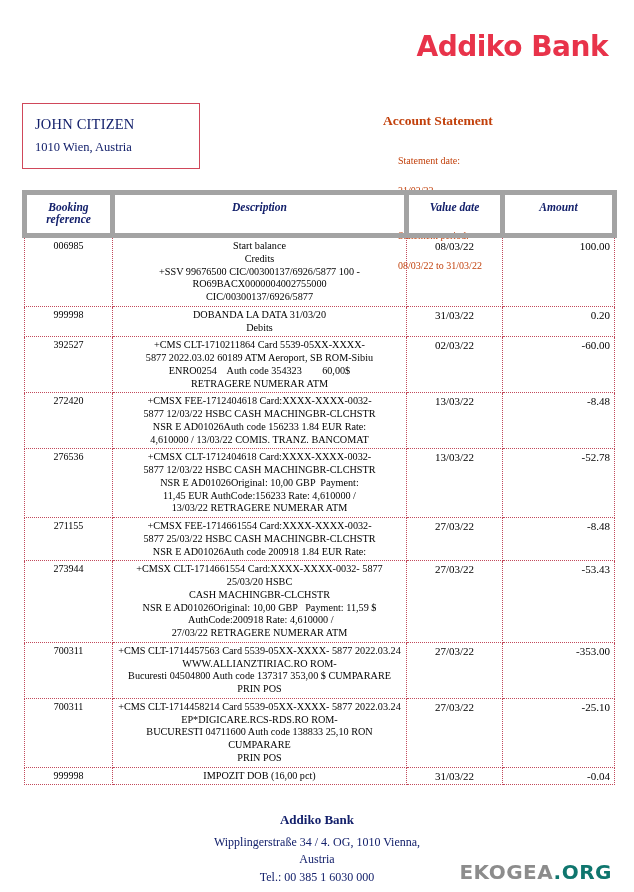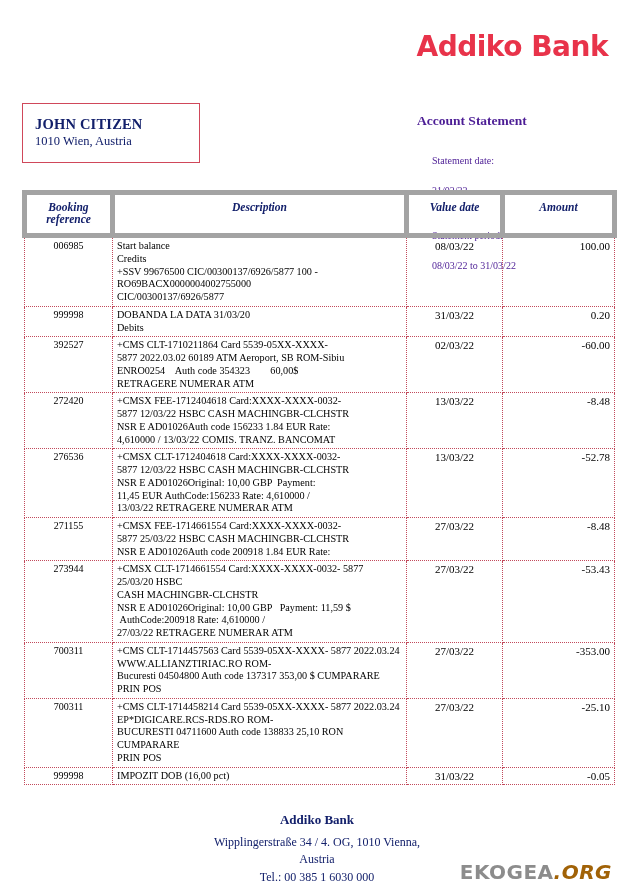--- a/index.html
+++ b/index.html
@@ -37,37 +37,37 @@
   .addr-box {
     position: absolute;
     left: 22px;
     top: 103px;
     width: 178px;
     border: 1.4px solid #d0485a;
     padding: 12px 10px 12px 12px;
     box-sizing: border-box;
   }
   .addr-name {
-    font-weight: bold;
+    font-weight: normal;
     font-size: 14.5px;
     color: #13206b;
-    margin-bottom: 0;
+    margin-bottom: 6px;
     letter-spacing: 0.2px;
   }
   .addr-line {
     font-size: 12.5px;
     color: #13206b;
     line-height: 1.35;
   }
   
   .stmt {
     position: absolute;
-    left: 417px;
+    left: 383px;
     top: 113px;
-    color: #4c1d95;
+    color: #c2410c;
   }
   .stmt-title {
     font-weight: bold;
     font-size: 13.5px;
     margin-bottom: 9px;
   }
   .stmt-row {
     font-size: 10px;
     line-height: 1.5;
     white-space: pre;
@@ -110,20 +110,21 @@
     text-align: center;
     font-size: 10px;
     vertical-align: middle;
   }
   td.desc {
     font-size: 10.2px;
     line-height: 1.25;
     color: #000;
     white-space: pre-wrap;
     word-break: break-word;
+    text-align: center;
   }
   td.vdate {
     text-align: center;
     font-size: 11px;
     vertical-align: middle;
   }
   td.amt {
     text-align: right;
     font-size: 11px;
     padding-right: 14px;
@@ -151,21 +152,21 @@
   .watermark {
     position: absolute;
     right: 22px;
     bottom: 8px;
     font-family: "DejaVu Sans", sans-serif;
     font-size: 20px;
     font-weight: bold;
     letter-spacing: 0.5px;
     color: #8c8c8c;
   }
-  .watermark .org { color: #a16207; font-style: italic; }
+  .watermark .org { color: #0f766e; }
 </style>
 </head>
 <body>
 
 <div class="page">
 
   <div class="brand">Addiko Bank</div>
 
   <div class="addr-box">
     <div class="addr-name">JOHN CITIZEN</div>
@@ -280,21 +281,21 @@
 EP*DIGICARE.RCS-RDS.RO ROM-
 BUCURESTI 04711600 Auth code 138833 25,10 RON CUMPARARE
 PRIN POS</td>
           <td class="vdate">27/03/22</td>
           <td class="amt">-25.10</td>
         </tr>
         <tr>
           <td class="ref">999998</td>
           <td class="desc">IMPOZIT DOB (16,00 pct)</td>
           <td class="vdate">31/03/22</td>
-          <td class="amt">-0.05</td>
+          <td class="amt">-0.04</td>
         </tr>
       </tbody>
     </table>
   </div>
 
   <div class="footer">
     <div class="footer-name">Addiko Bank</div>
     <div class="footer-line">Wipplingerstraße 34 / 4. OG, 1010 Vienna,</div>
     <div class="footer-line">Austria</div>
     <div class="footer-line">Tel.: 00 385 1 6030 000</div>

